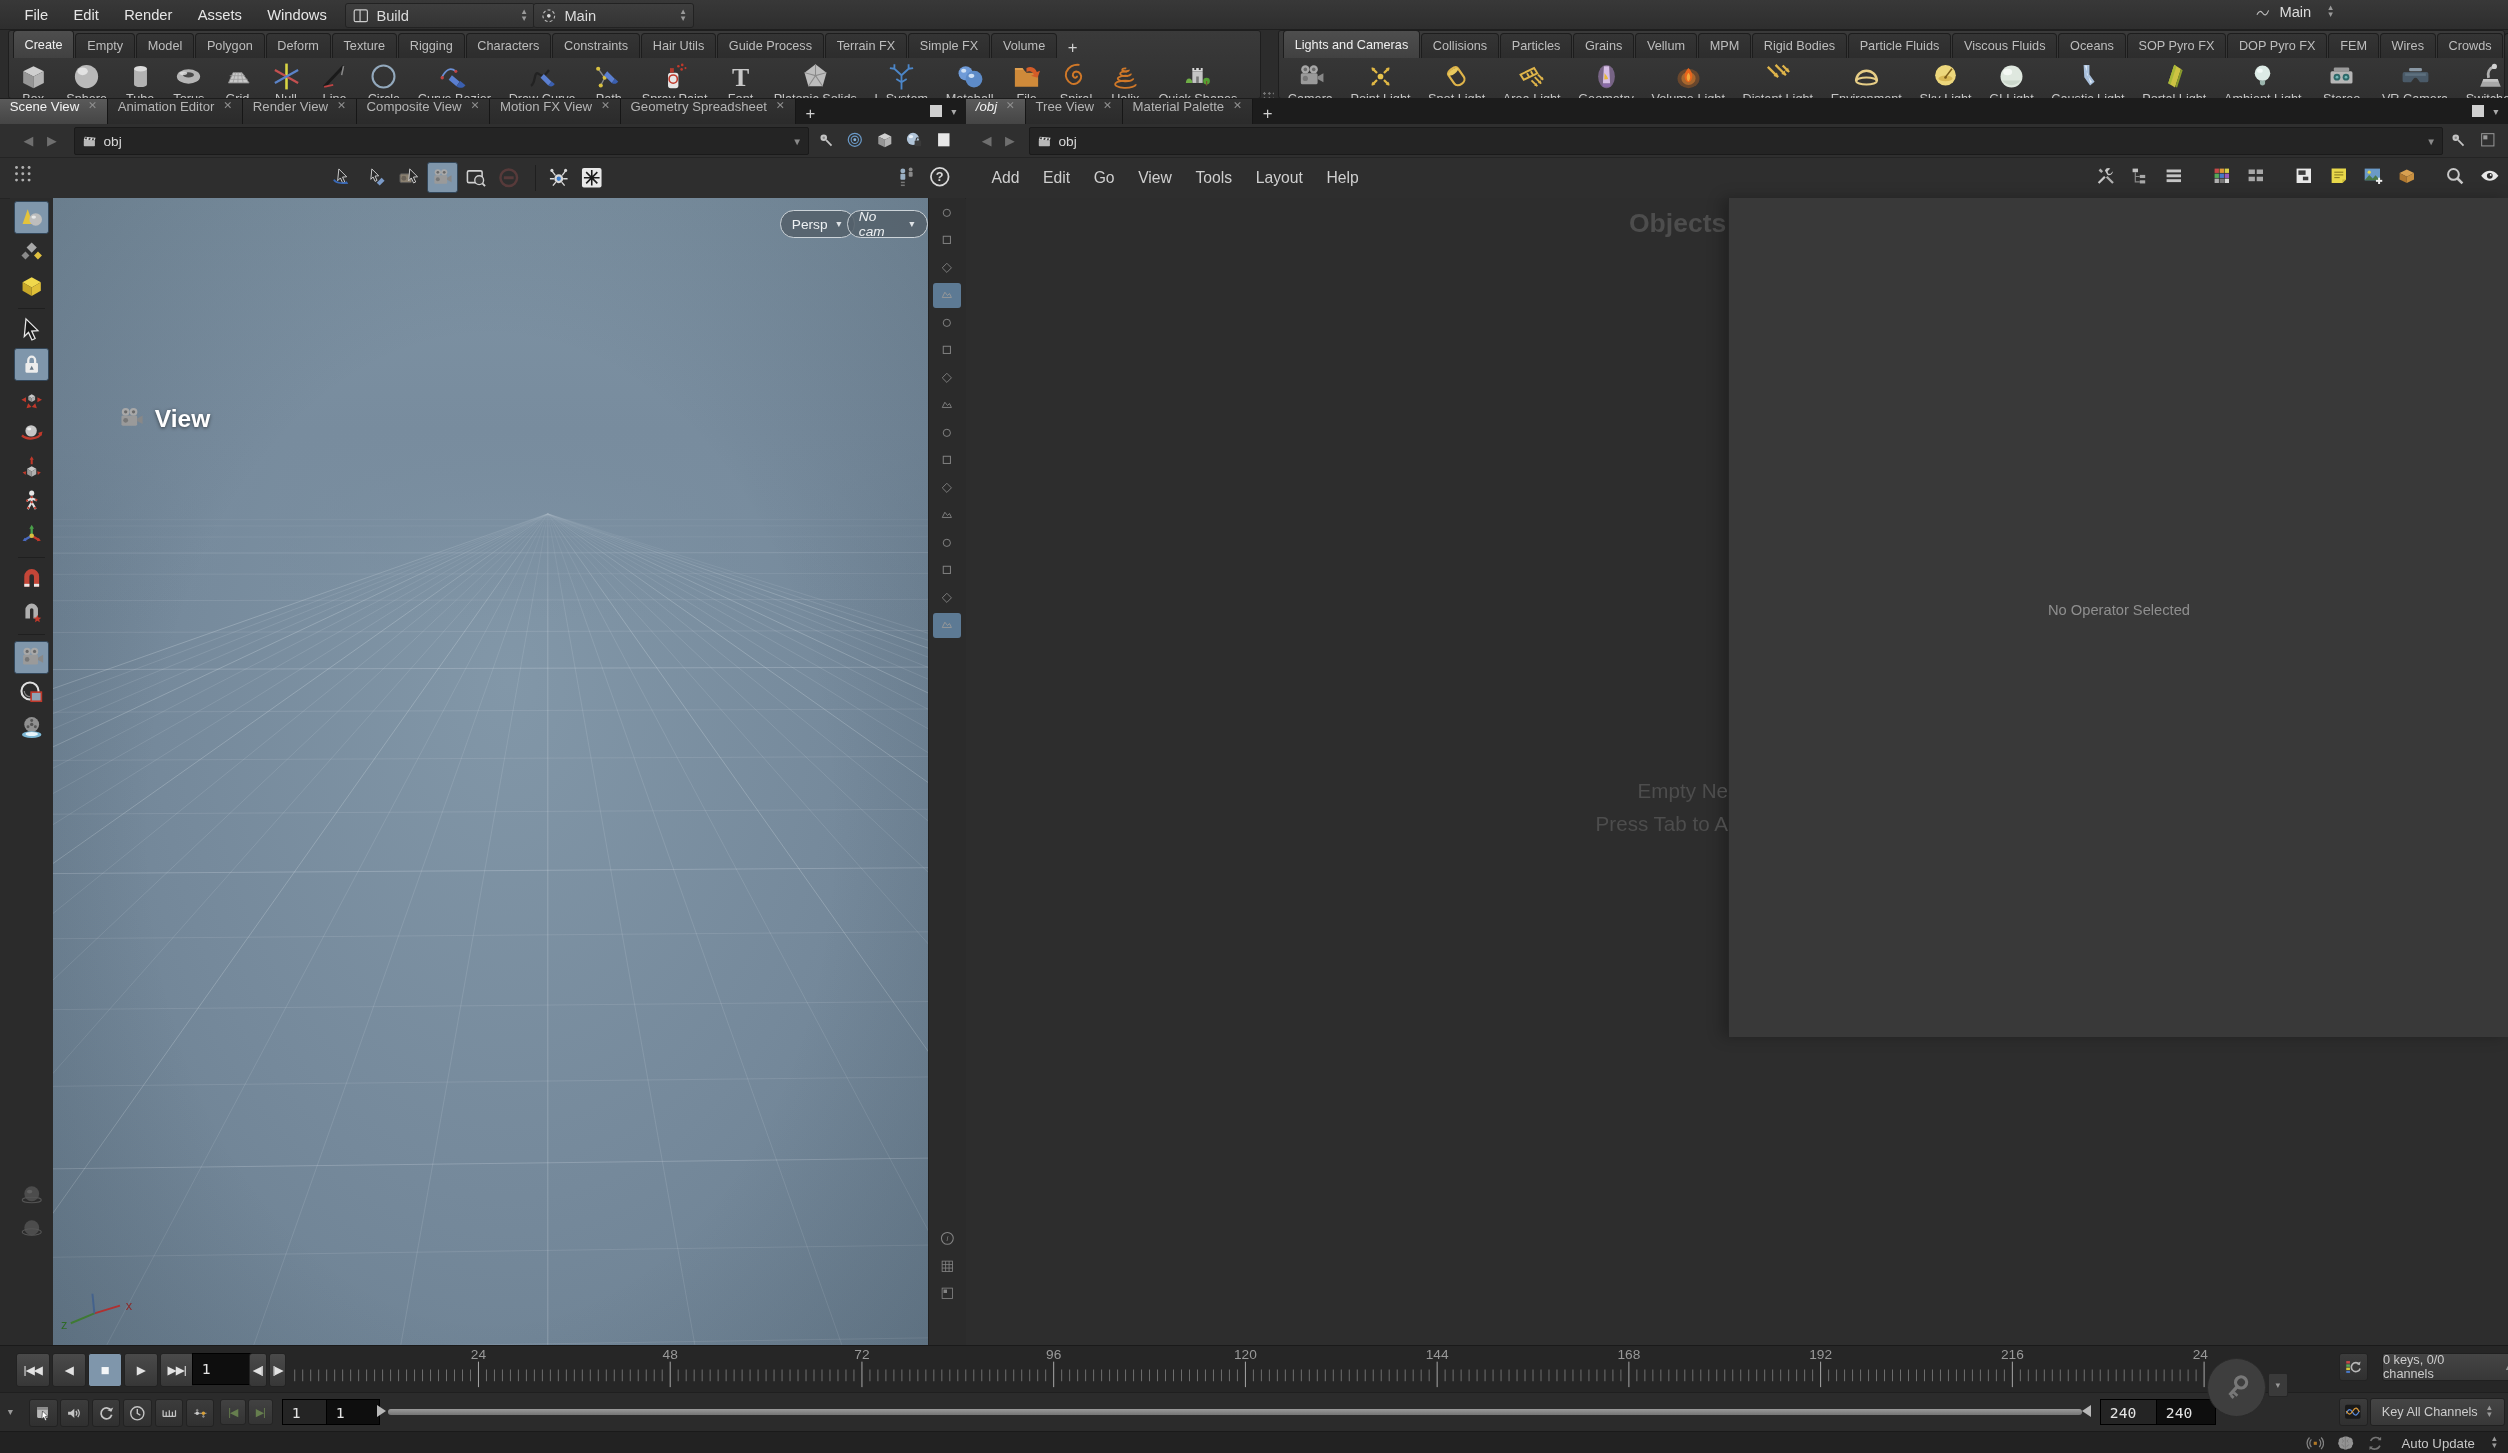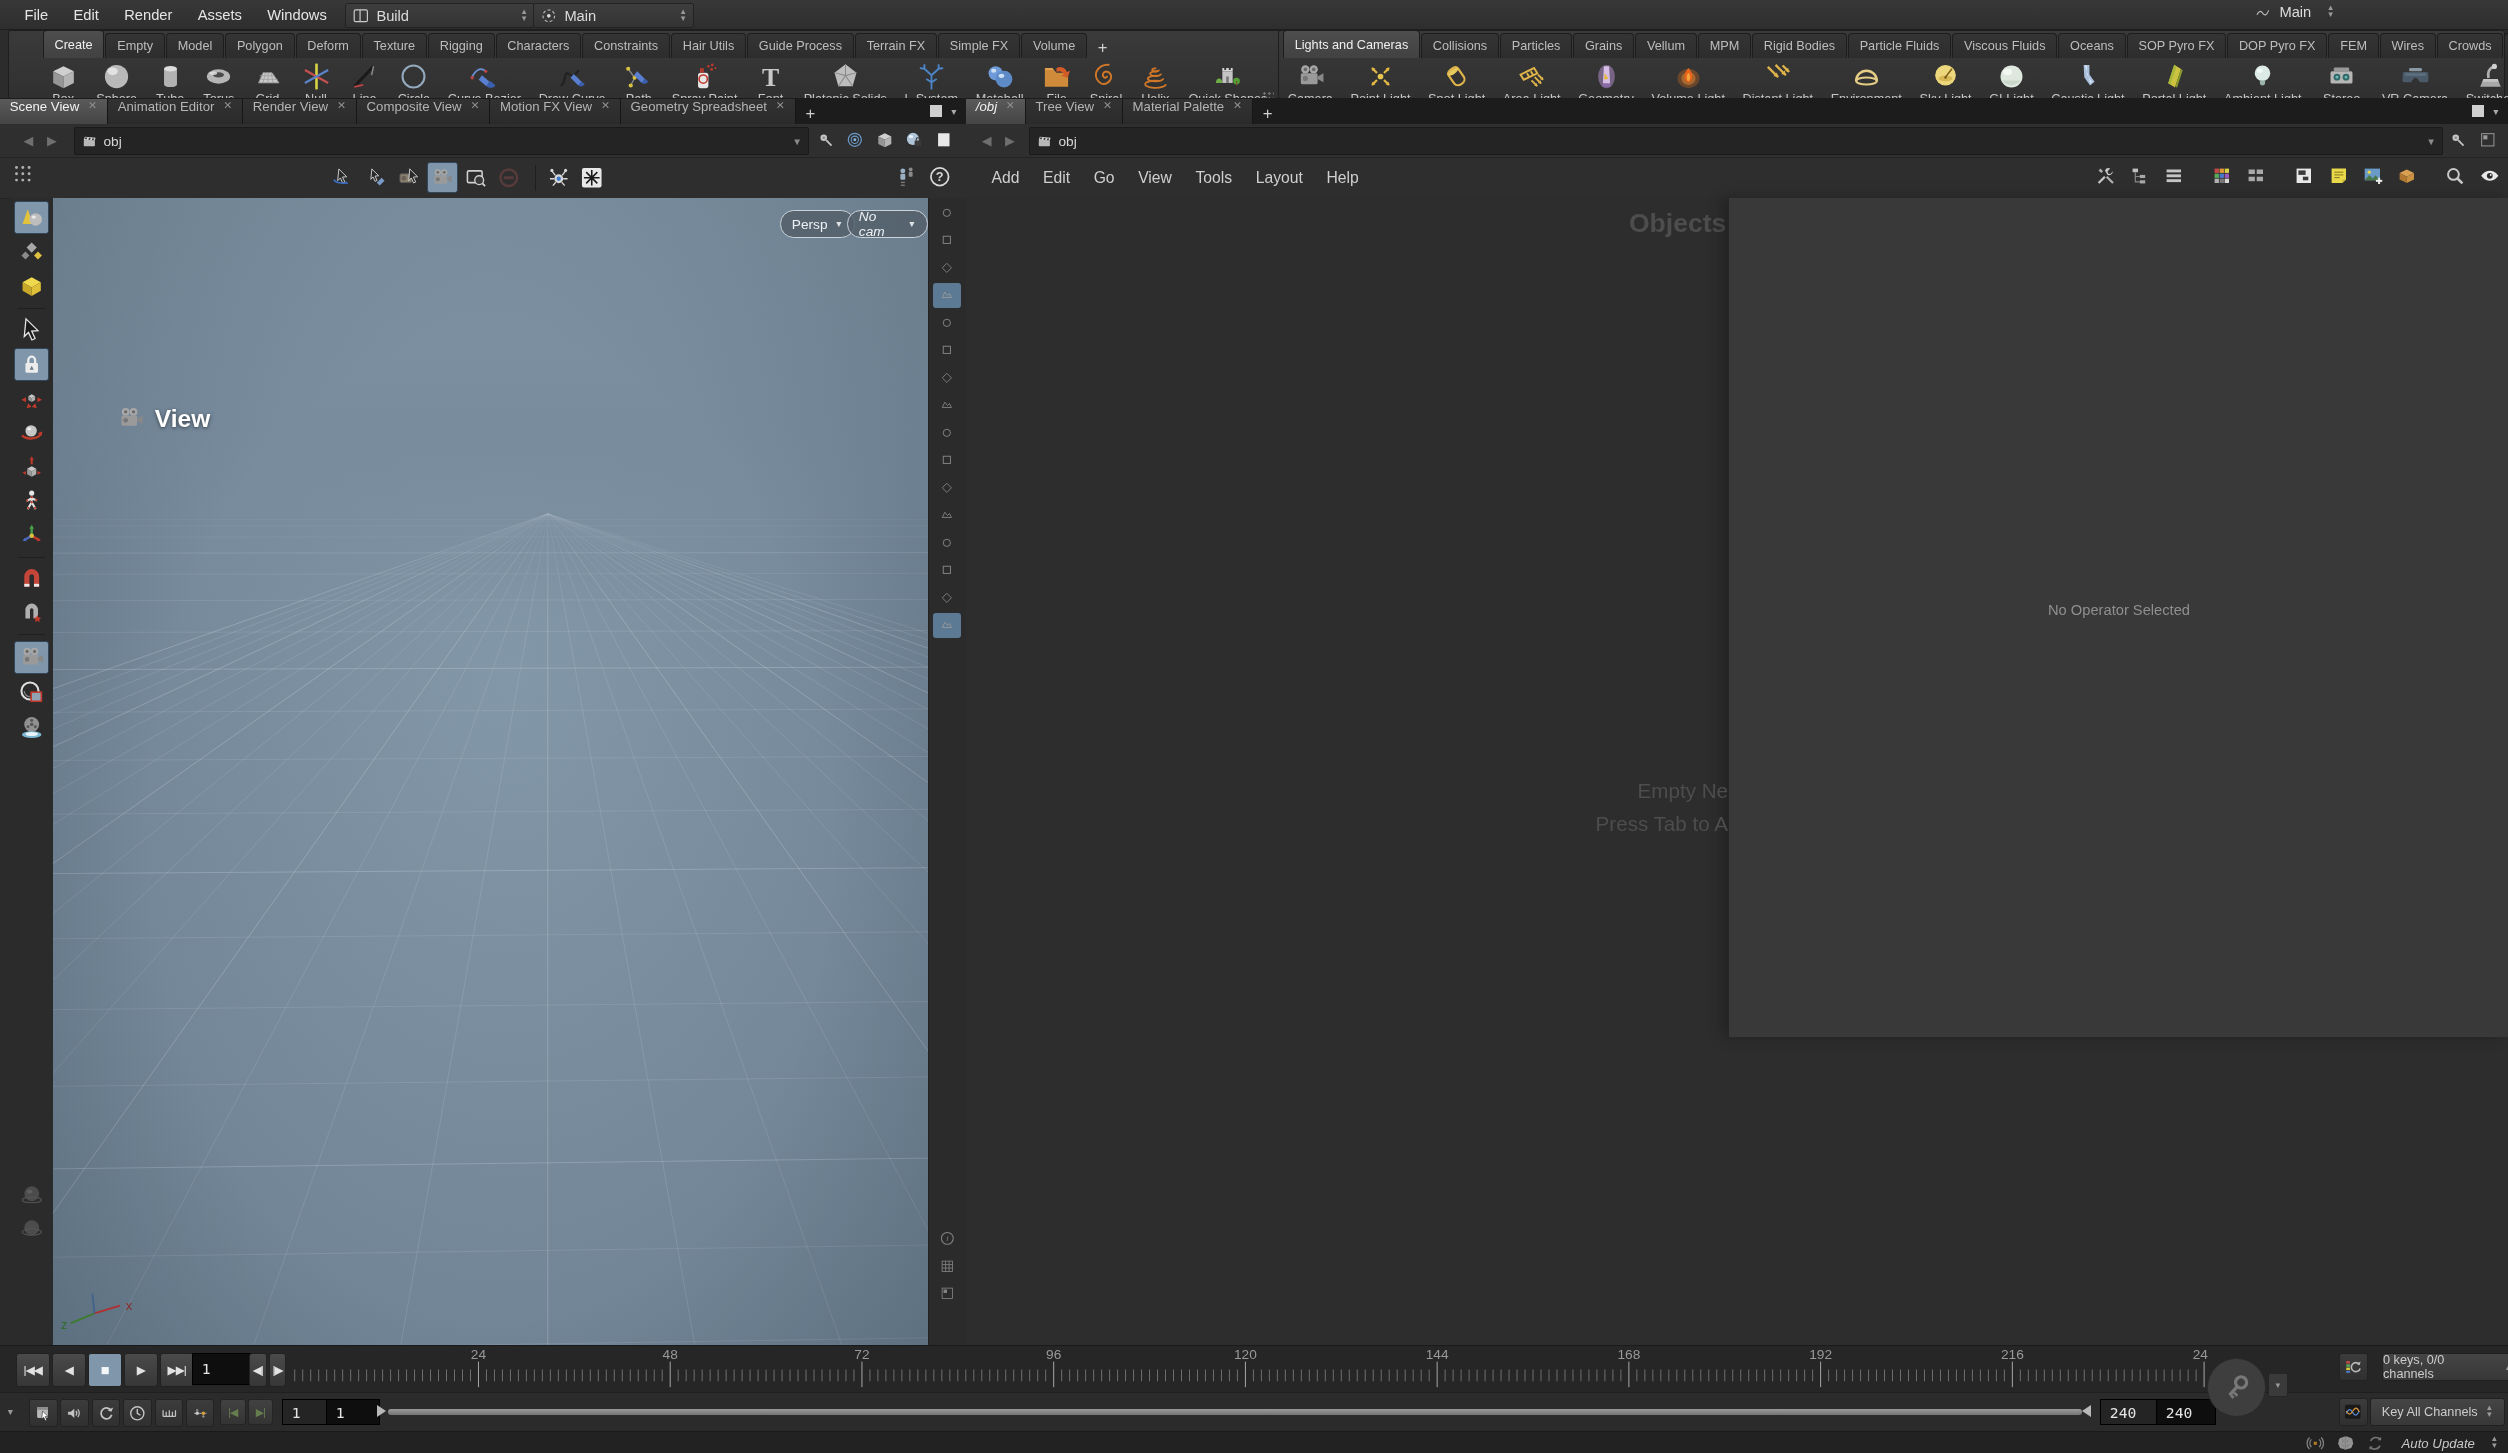--- a/index.html
+++ b/index.html
@@ -56,21 +56,21 @@
   .rtico.sel{background:#5d7a94;opacity:1;}
   
   #network{left:966px;top:198px;width:1542px;height:1147px;background:#2d2d2d;}
   #net-watermark{left:1629px;top:208px;font-size:26.5px;font-weight:bold;color:#4d4d4d;}
   #net-hint{left:966px;top:774px;width:762px;overflow:hidden;text-align:right;color:#4d4d4d;font-size:20.6px;line-height:33px;}
   #params{left:1728px;top:198px;width:780px;height:839px;background:#393939;border-left:1px solid #262626;box-shadow:-5.9px 0 13.7px rgba(0,0,0,.25);}
   #params .ph{position:absolute;left:0;right:0;top:404px;text-align:center;font-size:14.7px;color:#8f8f8f;}
   
   #trow1{left:0;top:1345px;width:2508px;height:47px;background:#262626;border-top:1px solid #1a1a1a;}
   #trow2{left:0;top:1392px;width:2508px;height:39px;background:#2b2b2b;border-top:1px solid #1f1f1f;}
-  #statusbar{left:0;top:1431px;width:2508px;height:22.5px;background:#222;border-top:1px solid #1a1a1a;font-style:italic;}
+  #statusbar{left:0;top:1431px;width:2508px;height:22.5px;background:#222;border-top:1px solid #1a1a1a;}
   .pbtn{width:32px;height:32px;background:linear-gradient(#4a4a4a,#373737);border:1px solid #222;border-radius:2.9px;display:flex;align-items:center;justify-content:center;color:#e2e2e2;font-size:11.8px;margin-right:2px;letter-spacing:-1px;}
   .pbtn.sel{background:#7f96ab;color:#f4f6f8;}
   .pfield{background:#0e0e0e;border:1px solid #000;color:#e4e4e4;font-family:"DejaVu Sans Mono",monospace;font-size:14.7px;display:flex;align-items:center;padding-left:8.8px;}
   .t2ico{width:26.5px;height:26.5px;display:flex;align-items:center;justify-content:center;border-radius:2.9px;background:linear-gradient(#3c3c3c,#303030);border:1px solid #222;margin-right:2.9px;}
   .kbtn{position:absolute;height:26.5px;background:linear-gradient(#454545,#383838);border:1px solid #202020;border-radius:2.9px;display:flex;align-items:center;justify-content:center;font-size:12.7px;color:#cccccc;gap:7.8px;}
   .track{position:absolute;height:5.9px;background:linear-gradient(#9a9a9a,#757575);border-radius:2.9px;}
   .tri{width:0;height:0;position:absolute;}
 </style>
 </head>
 <body>
@@ -120,21 +120,21 @@
         </span>
       <span style="font-size:14.7px;color:#dcdcdc;">Main</span>
       <span class="spin">
           <span>▲</span>
           <span>▼</span>
         </span>
     </div>
   </div>
 
   <div id="shelves" class="abs">
-    <div class="shelfbox" style="left:7.8px;width:1251px;padding-left:30px;">
+    <div class="shelfbox" style="left:7.8px;width:1251px;">
       <div class="shelftabs" id="shelf-left-tabs">
           <div class="shelftab active">Create</div>
           <div class="shelftab">Empty</div>
           <div class="shelftab">Model</div>
           <div class="shelftab">Polygon</div>
           <div class="shelftab">Deform</div>
           <div class="shelftab">Texture</div>
           <div class="shelftab">Rigging</div>
           <div class="shelftab">Characters</div>
           <div class="shelftab">Constraints</div>

